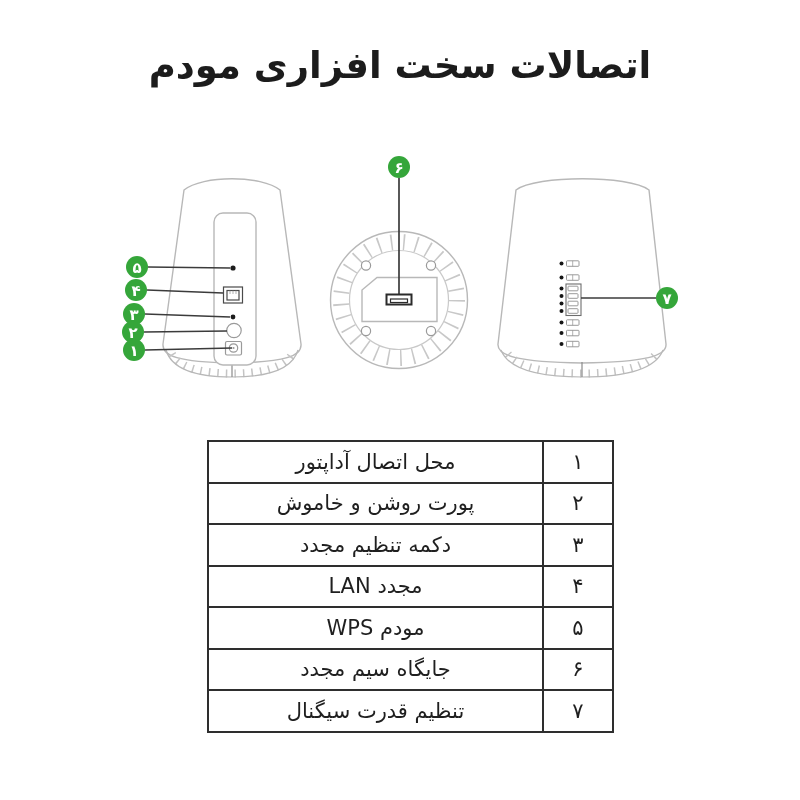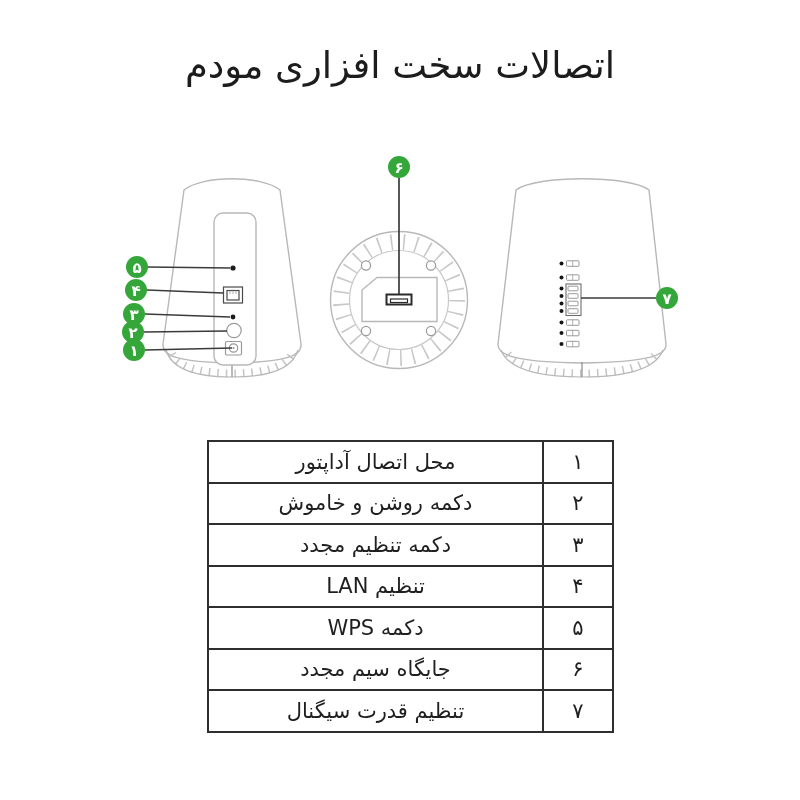--- a/index.html
+++ b/index.html
@@ -2,21 +2,21 @@
 <html><head>
 <meta charset="utf-8">
 <style>
   html,body{margin:0;padding:0;}
   body{
     width:800px;height:800px;background:#ffffff;overflow:hidden;position:relative;
     font-family:"DejaVu Sans",sans-serif;
   }
   .page-title{
     position:absolute;top:40px;left:0;width:800px;height:52px;
-    text-align:center;direction:rtl;font-size:37px;font-weight:normal;color:#1c1c1c;
+    text-align:center;direction:rtl;font-size:37px;font-weight:bold;color:#1c1c1c;
     letter-spacing:0;line-height:52px;
   }
   svg.diagram{position:absolute;top:0;left:0;}
   .outline{fill:#ffffff;stroke:#b8b8b8;stroke-width:1.4;}
   .thin{fill:none;stroke:#b8b8b8;stroke-width:1.2;}
   .hatch{fill:none;stroke:#c4c4c4;stroke-width:8;stroke-dasharray:1.5 7;}
   .tickring{fill:none;stroke:#c8c8c8;stroke-width:16;stroke-dasharray:1.6 11;}
   .port{fill:#ffffff;stroke:#4a4a4a;stroke-width:1.2;}
   .soft{fill:#ffffff;stroke:#9a9a9a;stroke-width:1.2;}
   .dot{fill:#1c1c1c;}
@@ -182,33 +182,33 @@
         <col style="width:70px">
         <col>
       </colgroup>
     <tbody>
       <tr>
         <td class="num-cell">۱</td>
         <td class="label-cell">محل اتصال آداپتور</td>
       </tr>
       <tr>
         <td class="num-cell">۲</td>
-        <td class="label-cell">دکمه روشن و خاموش</td>
+        <td class="label-cell">پورت روشن و خاموش</td>
       </tr>
       <tr>
         <td class="num-cell">۳</td>
         <td class="label-cell">دکمه تنظیم مجدد</td>
       </tr>
       <tr>
         <td class="num-cell">۴</td>
-        <td class="label-cell">تنظیم LAN</td>
+        <td class="label-cell">مجدد LAN</td>
       </tr>
       <tr>
         <td class="num-cell">۵</td>
-        <td class="label-cell">دکمه WPS</td>
+        <td class="label-cell">مودم WPS</td>
       </tr>
       <tr>
         <td class="num-cell">۶</td>
         <td class="label-cell">جایگاه سیم مجدد</td>
       </tr>
       <tr>
         <td class="num-cell">۷</td>
         <td class="label-cell">تنظیم قدرت سیگنال</td>
       </tr>
     </tbody>

